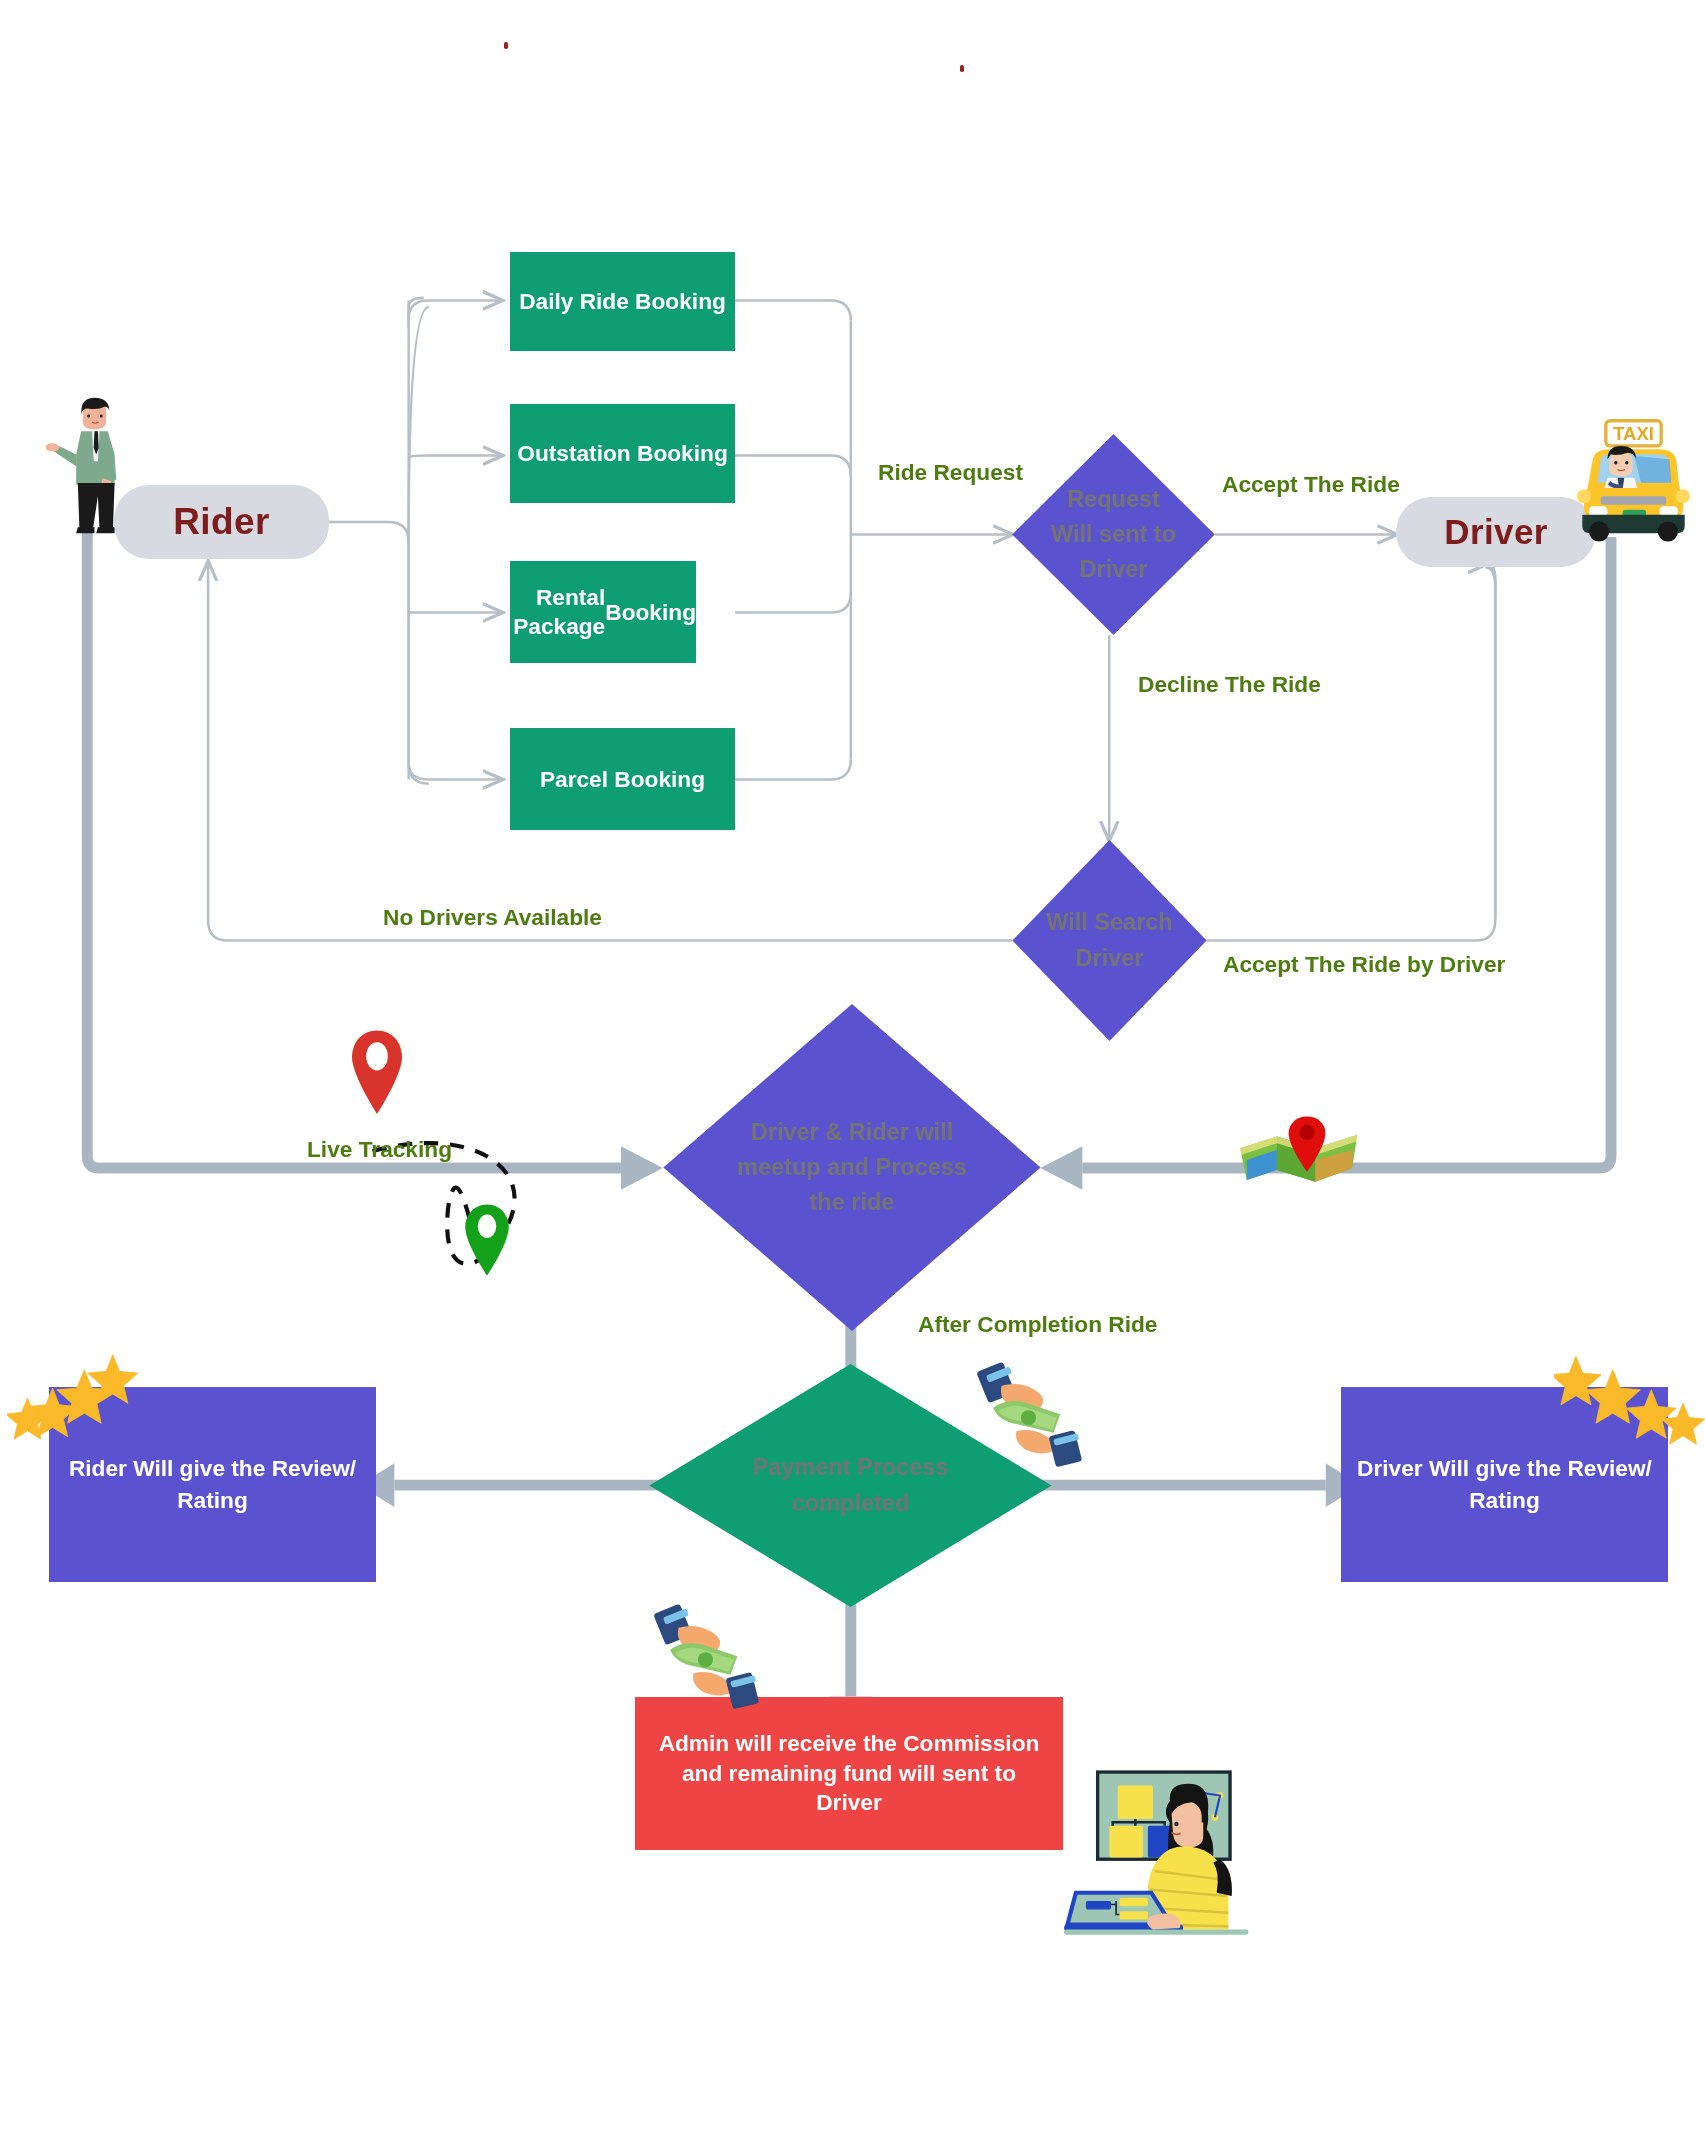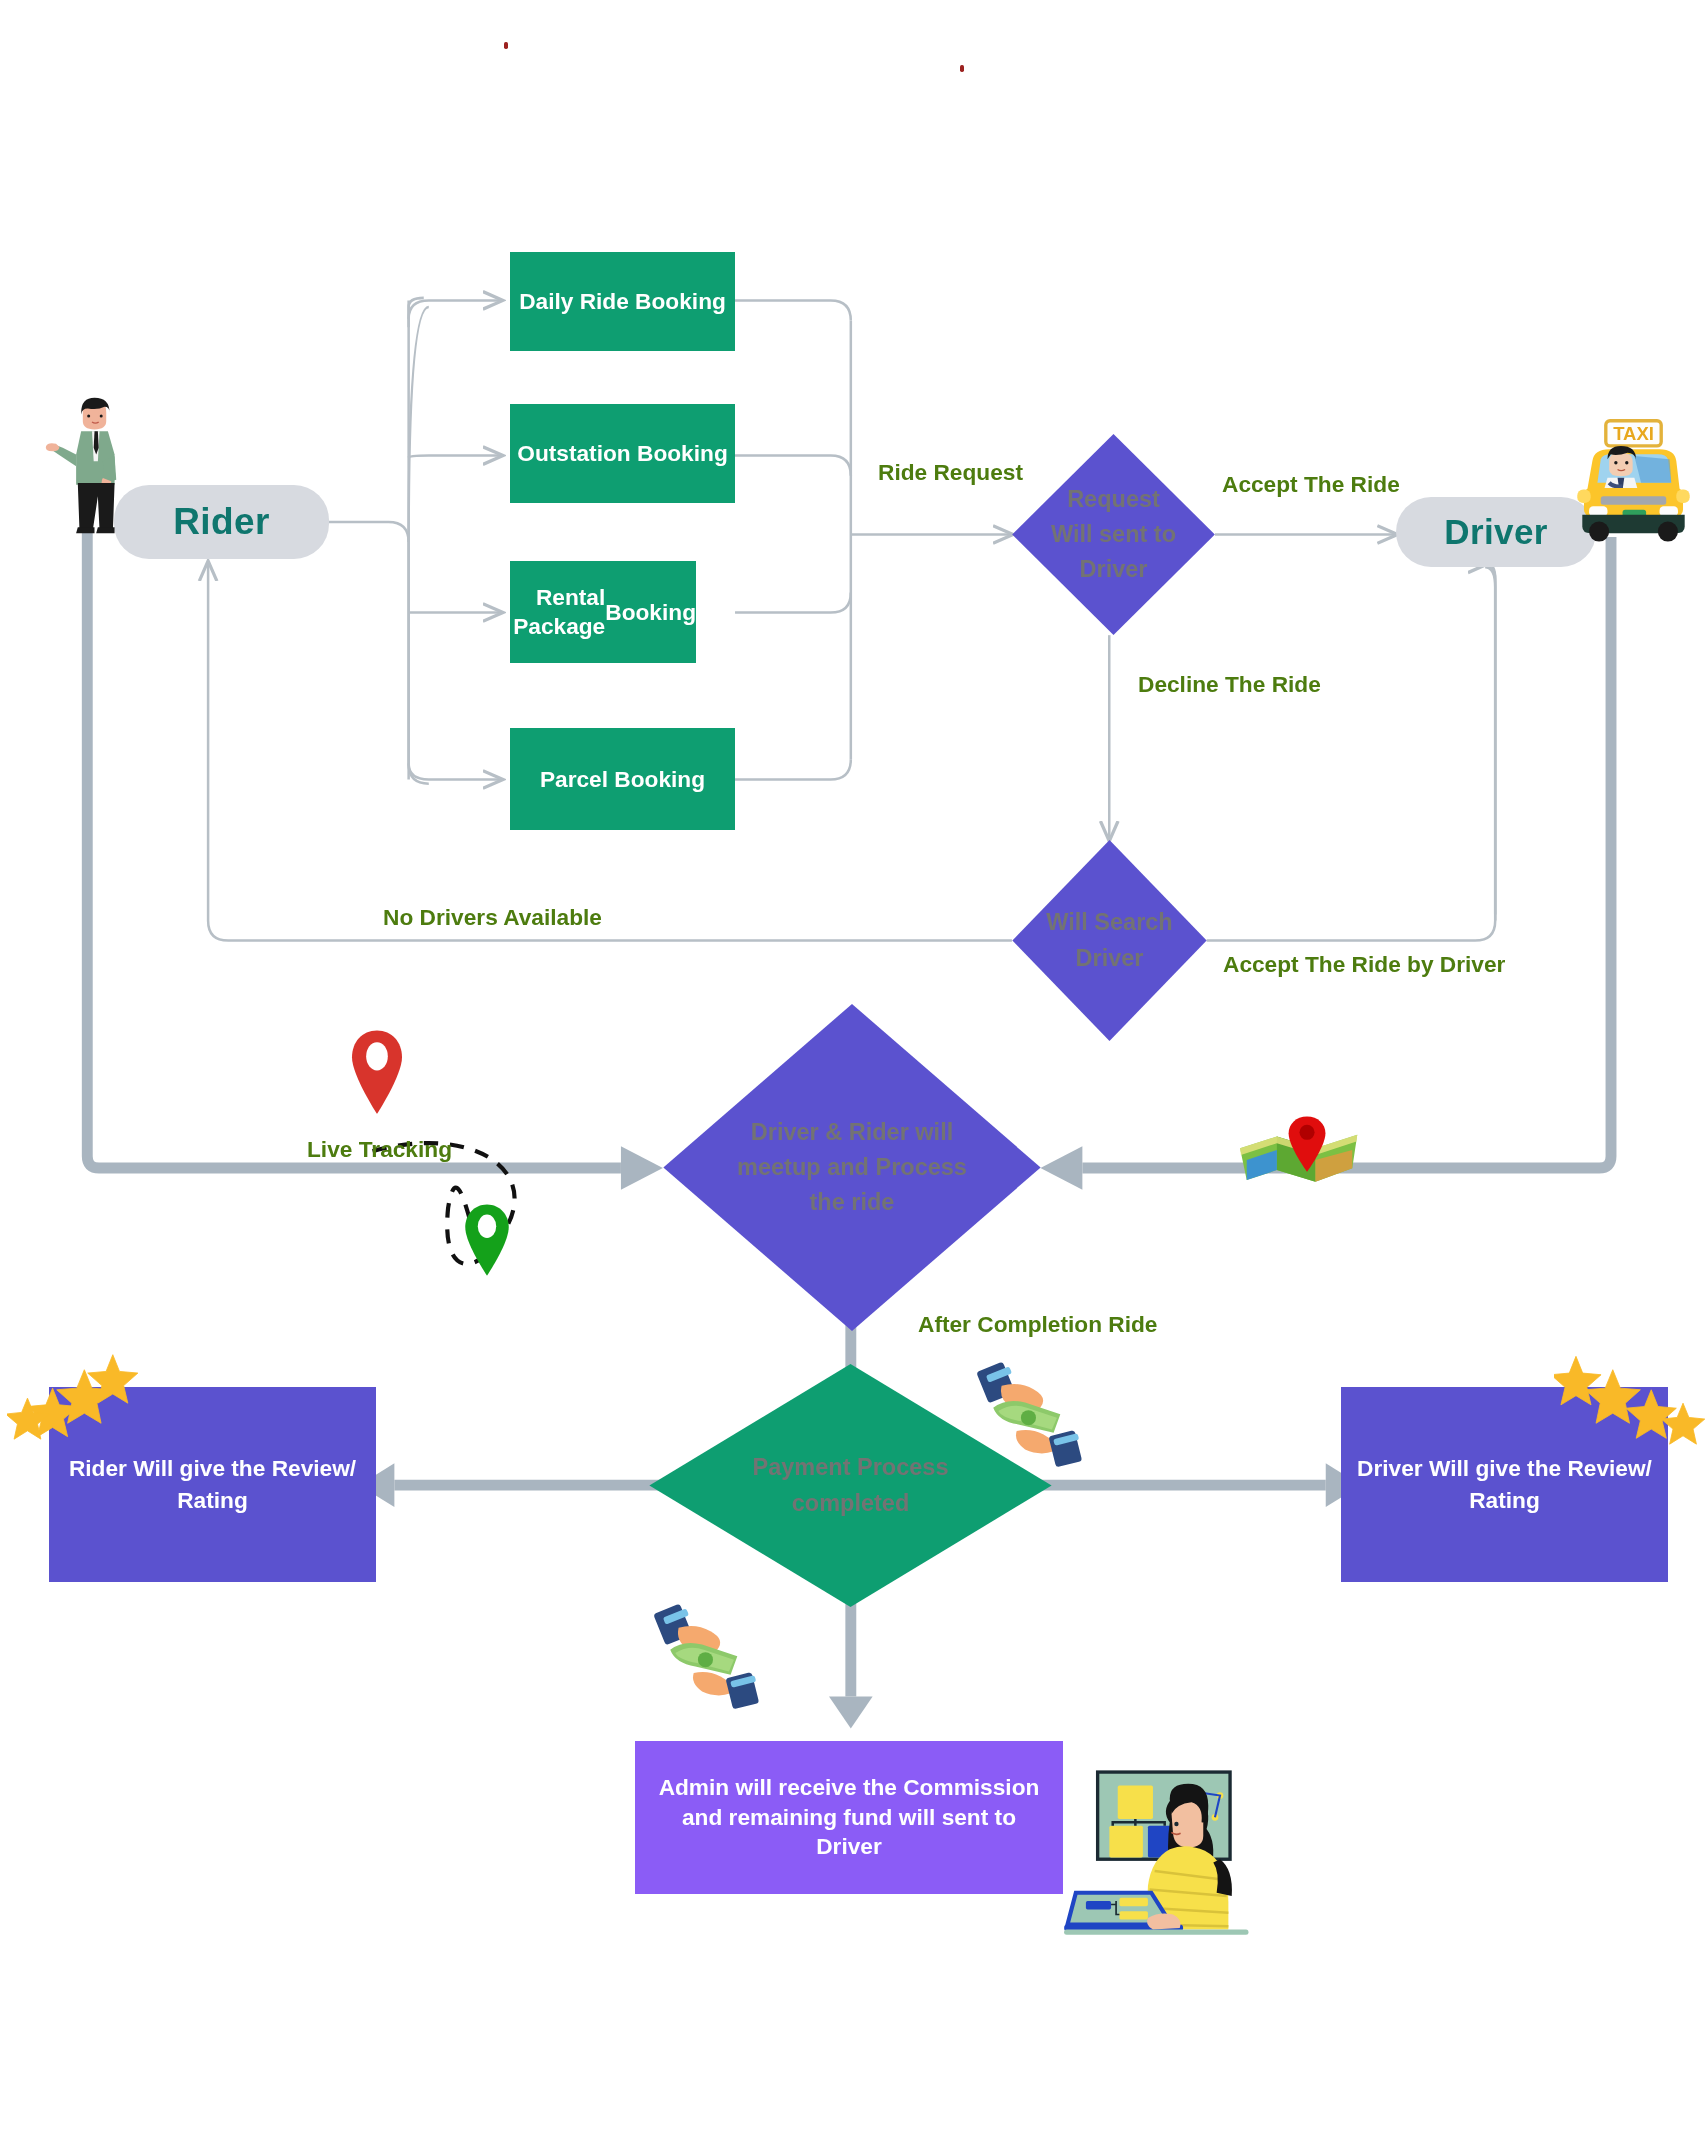--- a/index.html
+++ b/index.html
@@ -1,22 +1,22 @@
 <!DOCTYPE html>
 <html style="font-size:13.4px"><head>
 <meta charset="utf-8">
 <style>
   html,body{margin:0;padding:0;background:#ffffff;}
   body{font-family:"Liberation Sans","DejaVu Sans",sans-serif;}
   #stage{position:relative;width:1705px;height:2148px;background:#fff;overflow:hidden;}
   #svgLayer{position:absolute;left:0;top:0;width:1705px;height:2148px;}
   .node{position:absolute;box-sizing:border-box;display:flex;align-items:center;justify-content:center;text-align:center;}
-  .pill{background:#d7dae0;border-radius:35px;color:#0f766e;font-weight:bold;font-size:37px;letter-spacing:0.4px;}
+  .pill{background:#d7dae0;border-radius:35px;color:#7f1d1d;font-weight:bold;font-size:37px;letter-spacing:0.4px;}
   .greenbox{background:#0e9e71;color:#fff;font-weight:bold;font-size:22.7px;line-height:1.26;}
-  .redbox{background:#8b5cf6;color:#fff;font-weight:bold;font-size:22.7px;line-height:1.32;padding:0 11.7px;margin-top:44px;}
+  .redbox{background:#ef4444;color:#fff;font-weight:bold;font-size:22.7px;line-height:1.32;padding:0 11.7px;}
   .purplebox{background:#5b52cf;color:#fff;font-weight:bold;font-size:22.7px;line-height:1.38;padding:0 11.7px;}
   .diamond{color:#737373;font-weight:bold;line-height:1.5;}
   .dia-inner{position:relative;z-index:2;width:78%;}
   .edge-label{position:absolute;color:#4d7c0f;font-weight:bold;font-size:22.7px;white-space:nowrap;text-align:center;}
   .art{position:absolute;}
   .dot{position:absolute;width:4.2px;height:6.7px;background:#9c2220;border-radius:1.7px;}
 </style>
 </head>
 <body>
 

